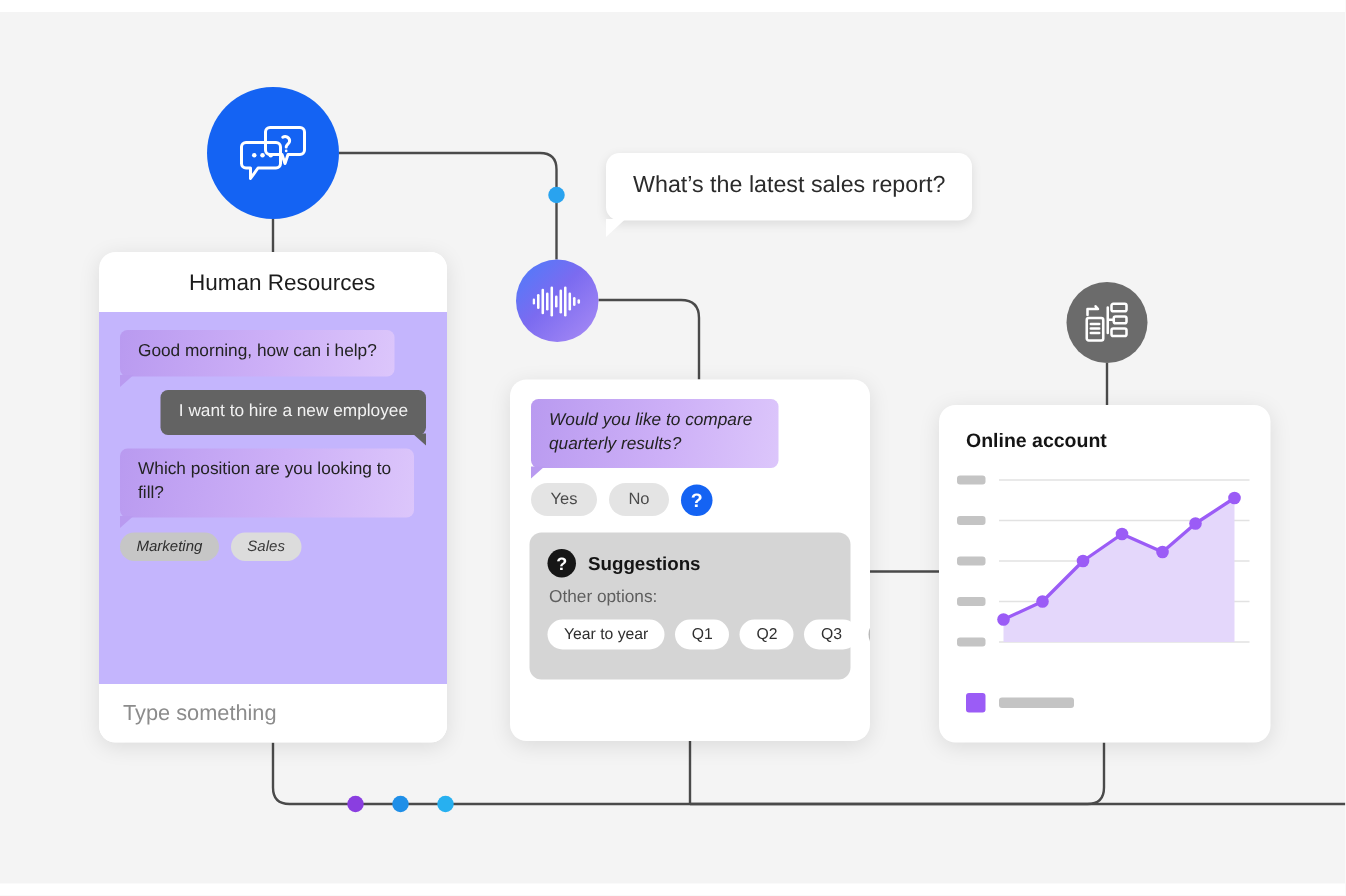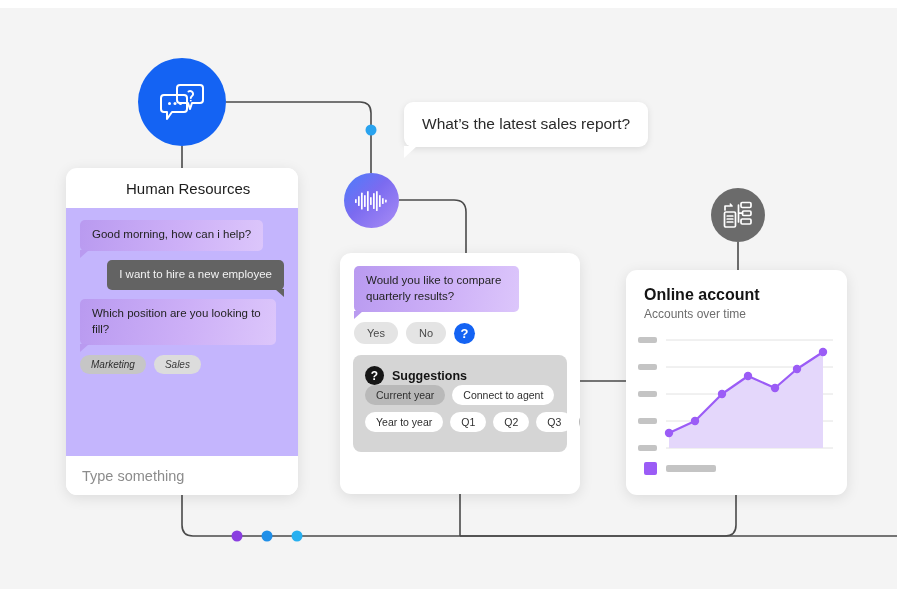--- a/index.html
+++ b/index.html
@@ -146,21 +146,21 @@
   .opt-row { display: flex; gap: 7px; margin-bottom: 7px; flex-wrap: nowrap; }
   .opt {
     background: #ffffff; border-radius: 11px;
     padding: 4px 11px; font-size: 10.5px; color: #2f2f2f;
     white-space: nowrap;
   }
   .opt.sel { background: #b9b9b9; }
 
   
   #card-chart { left: 626px; top: 270px; width: 221px; height: 225px; }
-  #chart-title { font-size: 16px; font-weight: bold; color: #141414; margin: 16px 0 0 18px; }
+  #chart-title { font-size: 13px; font-weight: bold; color: #141414; margin: 16px 0 0 18px; }
   #chart-sub { font-size: 12px; color: #6d6d6d; margin: 3px 0 0 18px; }
   #plot-wrap { position: relative; margin-top: 11px; height: 132px; }
   #plot-svg { position: absolute; left: 0; top: 0; }
   .ph-bar {
     position: absolute; height: 6px; width: 19px;
     background: #c4c4c4; border-radius: 2px;
   }
   #legend-row {
     position: absolute; left: 18px; bottom: 20px;
     display: flex; align-items: center; gap: 9px;
@@ -256,49 +256,45 @@
         <div class="chip">Sales</div>
       </div>
     </div>
     <div id="hr-footer">
       <span>Type something</span>
     </div>
   </div>
 
   <div class="card" id="card-sugg">
     <div id="sugg-inner">
-      <div class="bubble bot" style="max-width:165px;">Would you like to compare quarterly results?</div>
+      <div class="bubble bot" style="max-width:165px;font-style:italic;">Would you like to compare quarterly results?</div>
       <div class="yn-row">
         <div class="yn">Yes</div>
         <div class="yn">No</div>
         <div class="qmark-btn">?</div>
       </div>
     </div>
     <div id="sugg-panel">
       <div id="sugg-title-row">
         <div class="q-dark">?</div>
         <div id="sugg-title">Suggestions</div>
       </div>
-      <div class="opt-row">
-        <div class="opt sel">Current year</div>
-        <div class="opt">Connect to agent</div>
-      </div>
+      <div id="sugg-sub">Other options:</div>
       <div class="opt-row">
         <div class="opt">Year to year</div>
         <div class="opt">Q1</div>
         <div class="opt">Q2</div>
         <div class="opt">Q3</div>
         <div class="opt sel">Q4</div>
       </div>
     </div>
   </div>
 
   <div class="card" id="card-chart">
     <div id="chart-title">Online account</div>
-    <div id="chart-sub">Accounts over time</div>
 
     <div id="plot-wrap">
       <div class="ph-bar" style="left:12px; top:5px;"></div>
       <div class="ph-bar" style="left:12px; top:32px;"></div>
       <div class="ph-bar" style="left:12px; top:59px;"></div>
       <div class="ph-bar" style="left:12px; top:86px;"></div>
       <div class="ph-bar" style="left:12px; top:113px;"></div>
 
       <svg id="plot-svg" width="221" height="132" viewBox="0 0 221 132">
         <g stroke="#e2e2e2" stroke-width="1">

